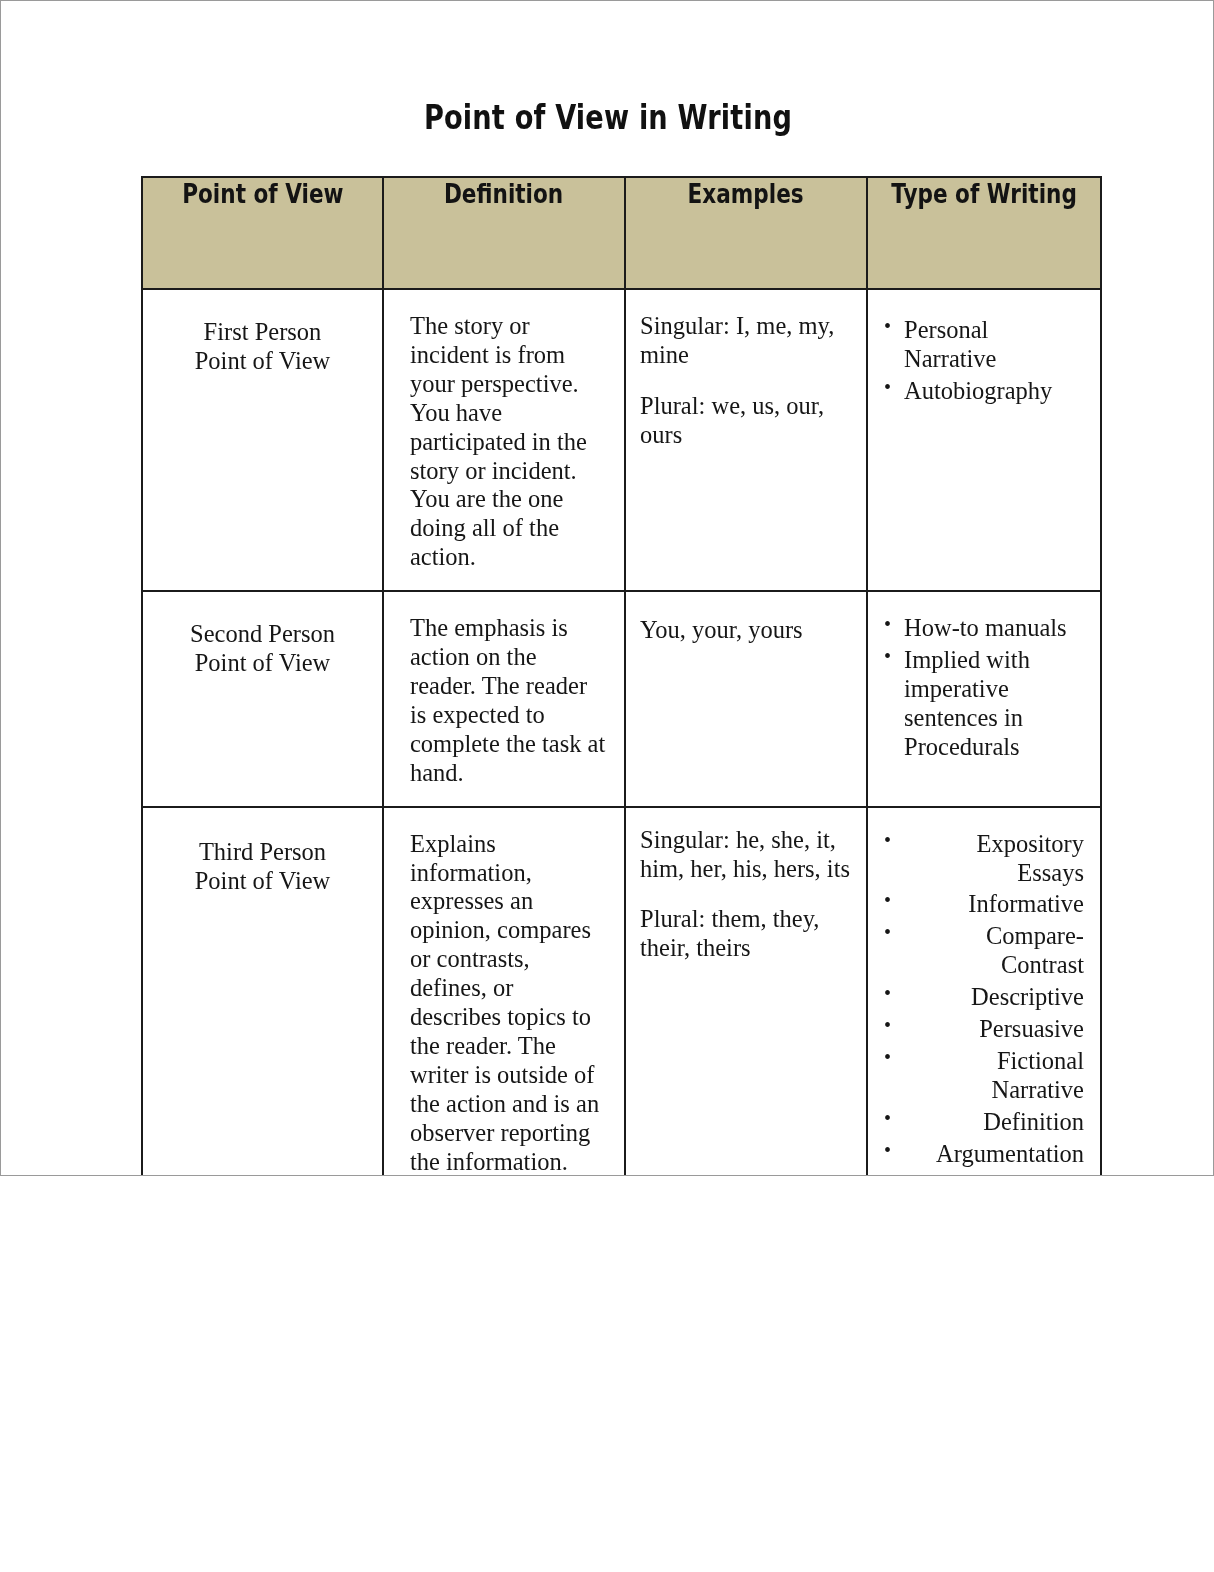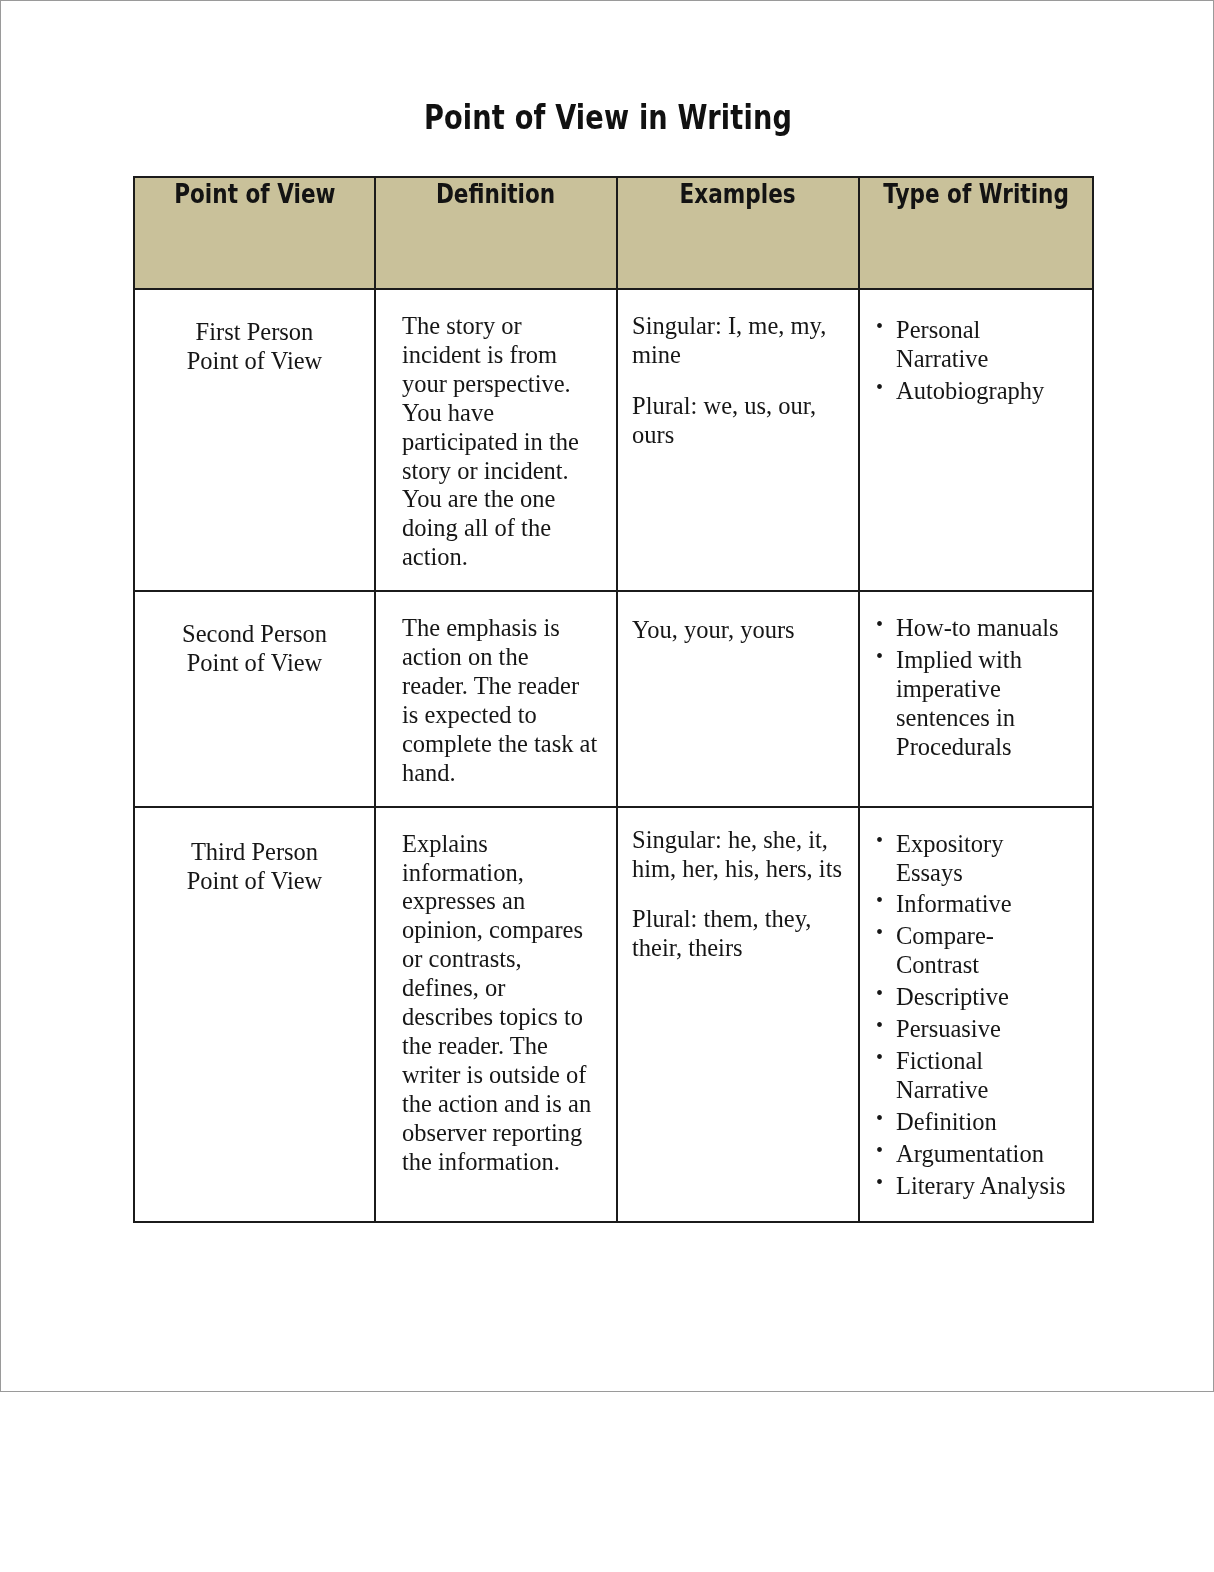--- a/index.html
+++ b/index.html
@@ -8,21 +8,21 @@
     background: #ffffff;
   }
   body {
     font-family: "Liberation Serif", "DejaVu Serif", serif;
     -webkit-font-smoothing: antialiased;
   }
 
   .page {
     position: relative;
     width: 1214px;
-    height: 1392px;
+    height: 1176px;
     background: #ffffff;
     box-sizing: border-box;
     border: 1px solid #9a9a9a;
     overflow: hidden;
   }
 
   
   .doc-title {
     position: absolute;
     left: 0;
@@ -34,21 +34,21 @@
     font-size: 34px;
     letter-spacing: 0.2px;
     color: #111111;
     transform: scaleX(0.80);
     transform-origin: center top;
   }
 
   
   .pov-table {
     position: absolute;
-    left: 132px;
+    left: 140px;
     top: 175px;
     width: 959px;
     border-collapse: collapse;
     table-layout: fixed;
     border-radius: 16px;
   }
   .pov-table td, .pov-table th {
     border: 2px solid #1b1b1b;
     vertical-align: top;
     padding: 0;
@@ -93,21 +93,21 @@
   .cell.examples   { padding-left: 14px; }
   .cell.types      { padding-left: 10px; padding-top: 26px; }
 
   .row1 td { height: 225px; }
   .row2 td { height: 167px; }
   .row3 td { height: 310px; }
 
   .row2 .cell.pov-name { padding-top: 28px; }
   .row2 .cell.types    { padding-top: 22px; }
   .row3 .cell.pov-name { padding-top: 30px; }
-  .row3 .cell.types    { padding-top: 22px; }
+  .row3 .cell.types    { padding-top: 22px; text-align: right; }
   .row2 .cell.examples { padding-top: 24px; }
   .row3 .cell.examples { padding-top: 18px; }
 
   .lbl { font-weight: 400; }
 
   .gap { display: block; height: 22px; }
 
   ul.bullets {
     margin: 0;
     padding: 0 0 0 26px;

